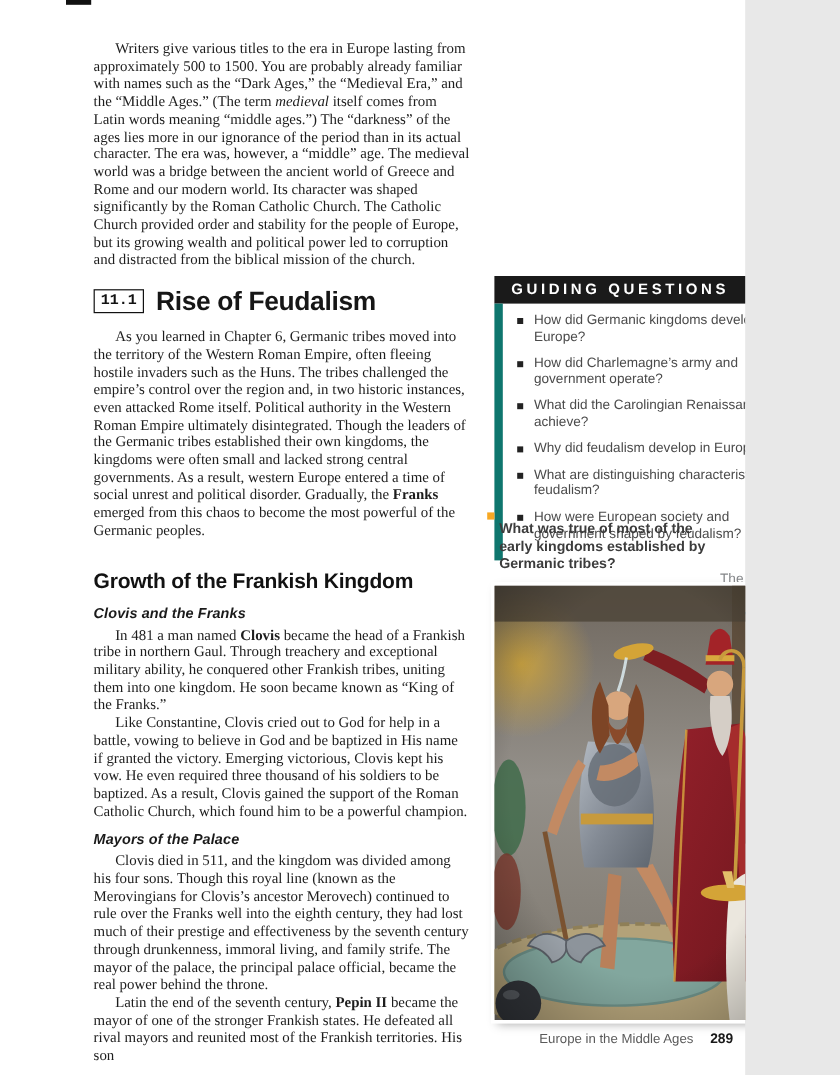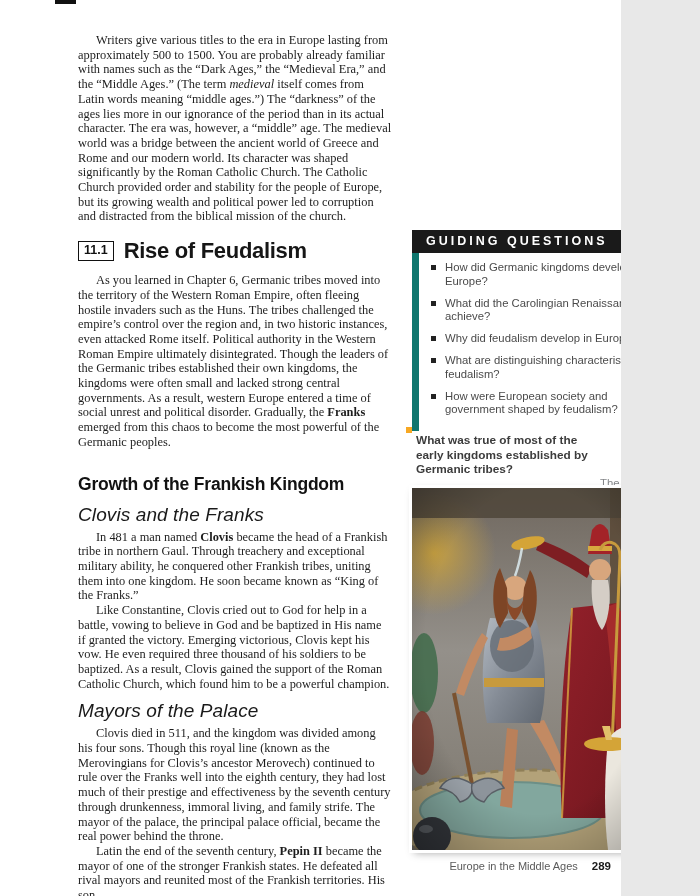--- a/index.html
+++ b/index.html
@@ -7,32 +7,32 @@
         font-family:"Liberation Serif",serif;color:#1d1d1d;}
   .reg-mark{position:absolute;left:55px;top:0;width:21px;height:4px;background:#111;}
 
   
   .left-col{position:absolute;left:78px;top:33px;width:314px;}
   .left-col p{margin:0;font-size:12.4px;line-height:14.7px;text-indent:1.45em;text-align:left;}
   .s-b{font-weight:bold;}
   .s-i{font-style:italic;}
 
   .section-head{display:flex;align-items:center;gap:10px;margin-top:14px;}
-  .section-num{font-family:Liberation Sans, sans-serif;font-weight:bold;font-size:12.5px;
+  .section-num{font-family:Liberation Mono, monospace;font-weight:bold;font-size:12.5px;
                border:1.6px solid #111;padding:1px 5px 2px;line-height:1.2;color:#111;}
   .section-title{font-family:"Liberation Sans",sans-serif;font-weight:800;font-size:22px;
                  letter-spacing:-.3px;color:#161616;margin:0;}
   .qbox{margin-top:9px;background:var(--accent-orange);color:#fff;
         font-family:"Liberation Sans",sans-serif;font-weight:bold;font-size:12.3px;
         line-height:15.5px;padding:4px 10px 5px;}
   .after-box{margin-top:9px !important;}
   h2.growth{font-family:"Liberation Sans",sans-serif;font-weight:800;font-size:17.5px;
             color:#121212;margin:24px 0 5px;letter-spacing:-.2px;}
-  h3.sub{font-family:"Liberation Sans",sans-serif;font-style:italic;font-weight:400;
-         font-size:19px;color:#1a1a1a;margin:9px 0 4px;letter-spacing:.1px;}
+  h3.sub{font-family:"Liberation Sans",sans-serif;font-style:italic;font-weight:700;
+         font-size:12px;color:#1a1a1a;margin:9px 0 4px;letter-spacing:.1px;}
 
   
   .gq{position:absolute;left:412px;top:230px;width:256px;font-family:"Liberation Sans",sans-serif;}
   .gq-bar{background:var(--header-black);color:#fff;font-size:12.5px;font-weight:600;
           letter-spacing:3px;padding:4px 0 5px 14px;}
   .gq-list{list-style:none;margin:0;padding:8px 0 6px 12px;border-left:7px solid #0f766e;}
   .gq-list li{position:relative;font-size:11.3px;line-height:13.8px;color:#4a4a4a;
               padding-left:14px;margin-bottom:8px;}
   .gq-list li::before{content:"";position:absolute;left:0;top:4px;width:5px;height:5px;background:#222;}
 
@@ -81,20 +81,21 @@
 
     <h3 class="sub">Mayors of the Palace</h3>
     <p><span>Clovis died in 511, and the kingdom was divided among his four sons. Though this royal line (known as the Merovingians for Clovis’s ancestor Merovech) continued to rule over the Franks well into the eighth century, they had lost much of their prestige and effectiveness by the seventh century through drunkenness, immoral living, and family strife. The mayor of the palace, the principal palace official, became the real power behind the throne.</span></p>
     <p><span>Latin the end of the seventh century, </span><span class="s-b">Pepin II</span><span> became the mayor of one of the stronger Frankish states. He defeated all rival mayors and reunited most of the Frankish territories. His son </span></p>
   </div>
 
   <div class="gq">
     <div class="gq-bar">GUIDING QUESTIONS</div>
     <ul class="gq-list">
         <li>How did Germanic kingdoms develop in Europe?</li>
+        <li>How did Charlemagne’s army and government operate?</li>
         <li>What did the Carolingian Renaissance achieve?</li>
         <li>Why did feudalism develop in Europe?</li>
         <li>What are distinguishing characteristics of feudalism?</li>
         <li>How were European society and government shaped by feudalism?</li>
       </ul>
   </div>
 
   <div class="review">
     <div class="review-bar"></div>
     <div class="review-q">What was true of most of the early kingdoms established by Germanic tribes?</div>

